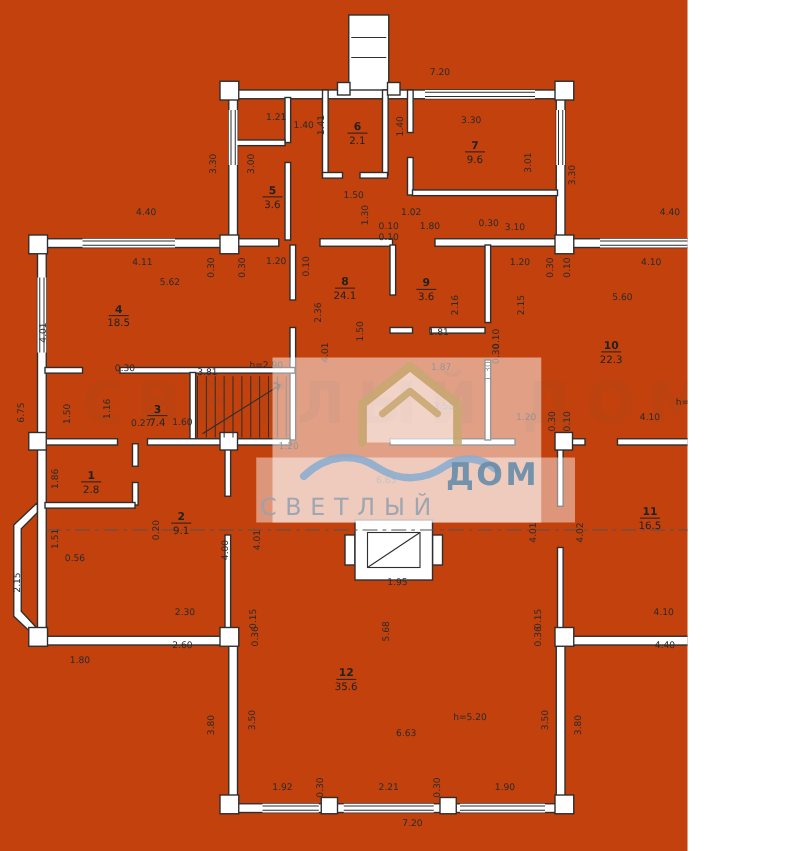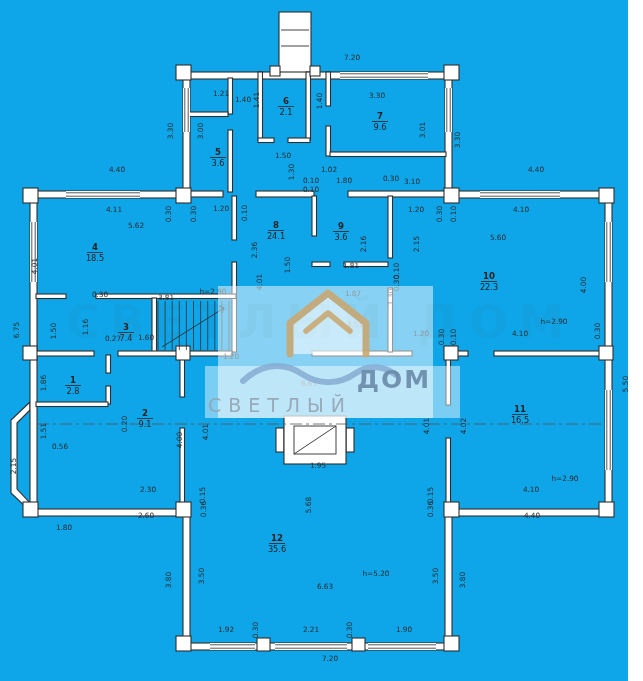--- a/index.html
+++ b/index.html
@@ -1,16 +1,16 @@
 <!DOCTYPE html>
 <html><head>
 <meta charset="utf-8">
 <style>
   html,body{margin:0;padding:0;background:#ffffff;}
-  .page{width:628px;height:681px;position:relative;background:#0ea5e9;overflow:hidden;
+  .page{width:550px;height:681px;position:relative;background:#c2410c;overflow:hidden;
         font-family:"DejaVu Sans",sans-serif;}
   svg{position:absolute;left:0;top:0;}
   .wall{fill:#ffffff;stroke:#2e2e2e;stroke-width:1.1;}
   .pl{fill:#ffffff;stroke:#2e2e2e;stroke-width:1.1;}
   .winrect{fill:#ffffff;stroke:none;}
   .winline{stroke:#2e2e2e;stroke-width:0.8;}
   .tread{stroke:#2e2e2e;stroke-width:0.8;}
   .thin{stroke:#2e2e2e;stroke-width:0.9;fill:none;}
   .axis{stroke:#555;stroke-width:0.8;stroke-dasharray:12 4 3 4;fill:none;}
   .dim{font-size:7.3px;fill:#2b2b2b;text-anchor:middle;}

